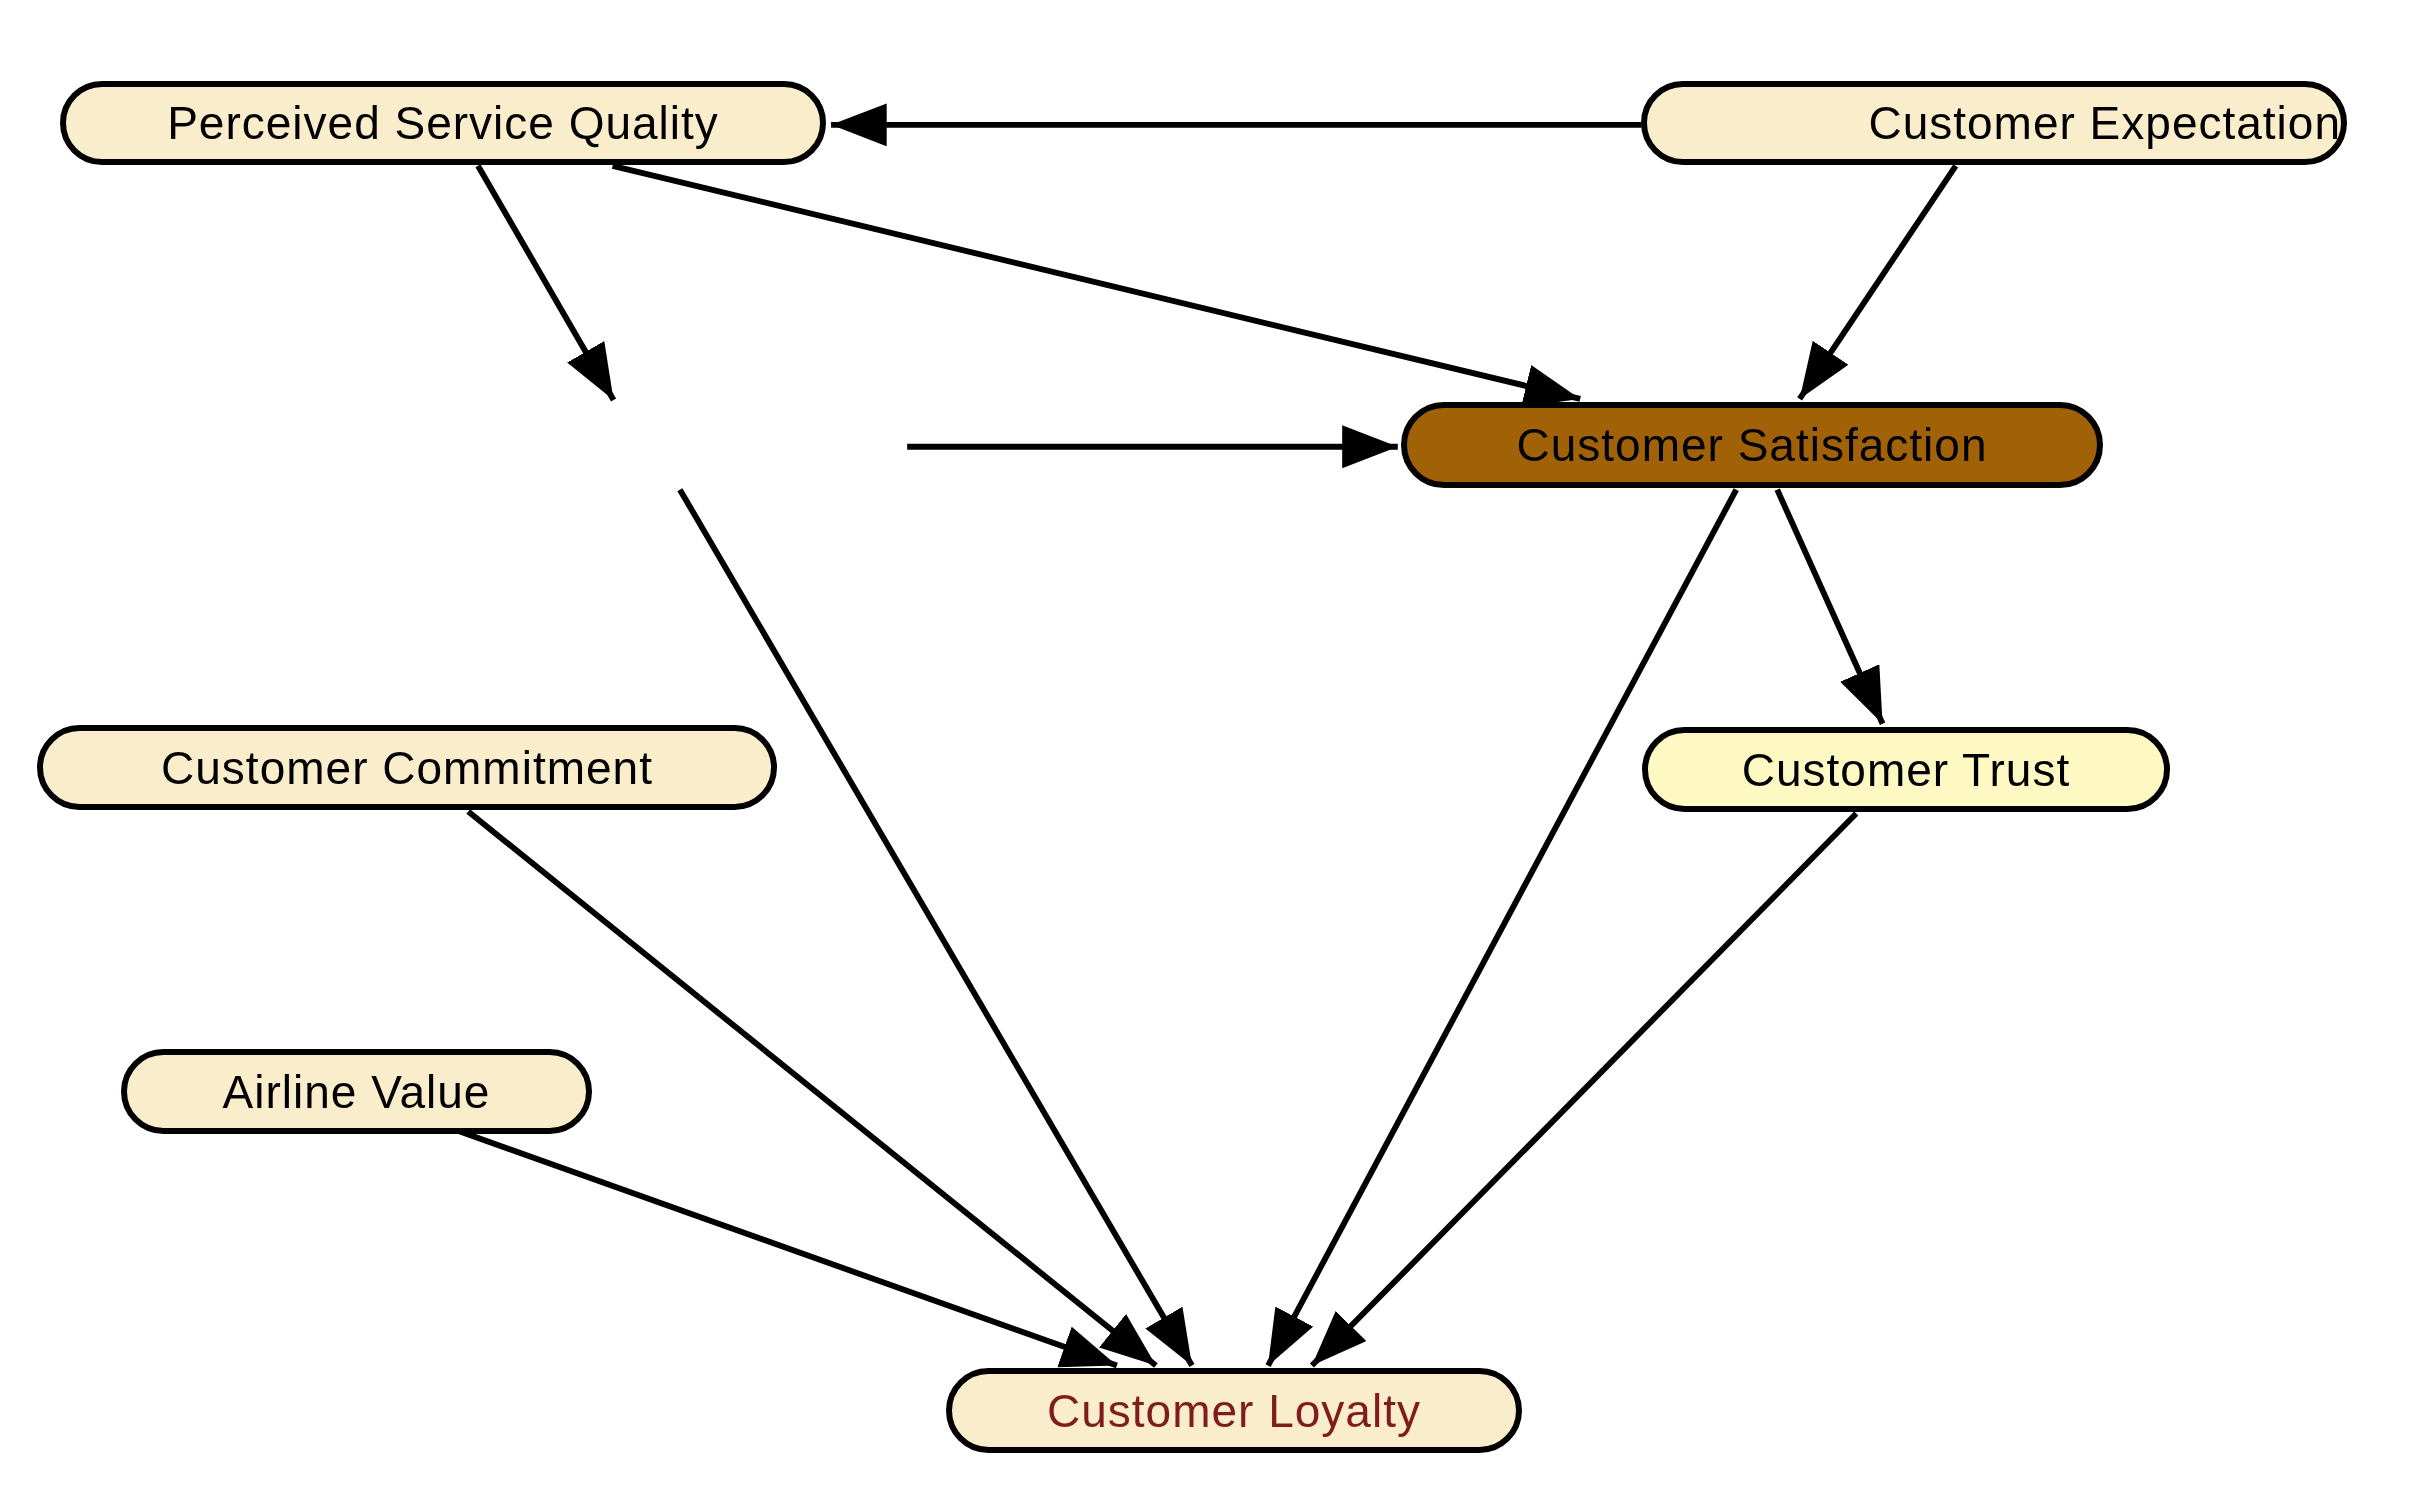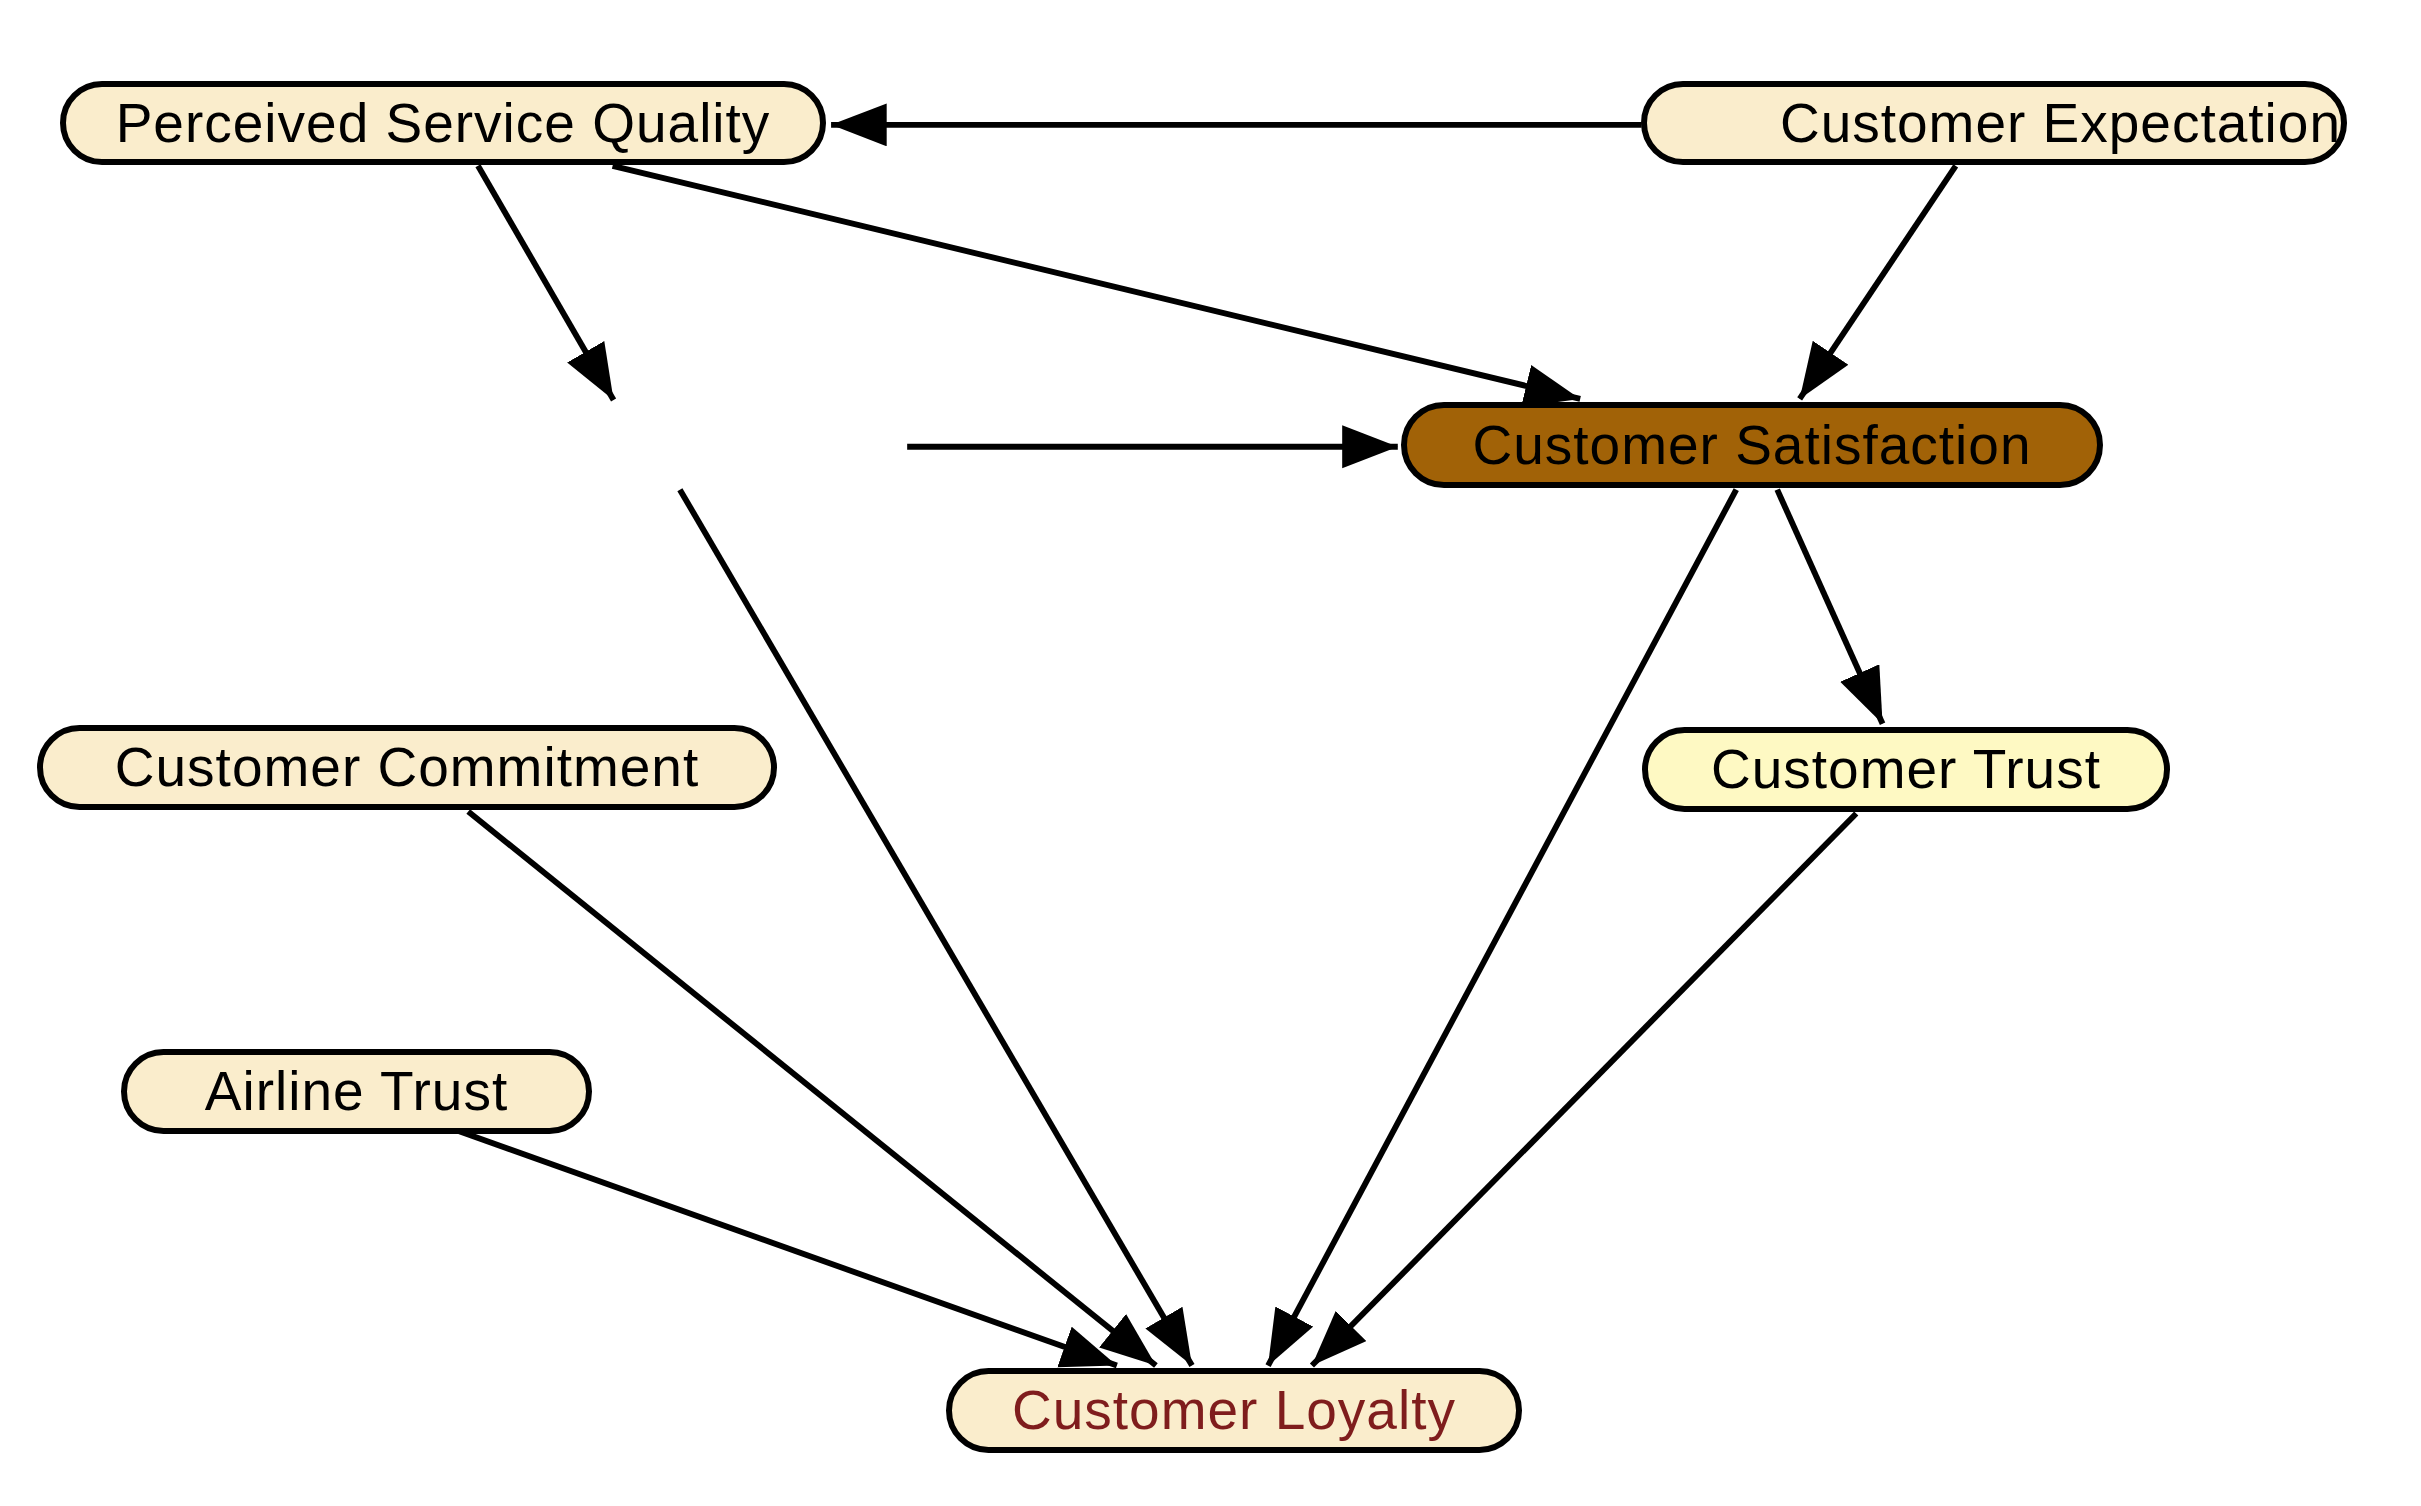--- a/index.html
+++ b/index.html
@@ -29,21 +29,21 @@
   .node {
     position: absolute;
     box-sizing: border-box;
     border-style: solid;
     border-width: 6.8px;
     border-radius: 47px;
     display: flex;
     align-items: center;
     justify-content: center;
     white-space: nowrap;
-    font-size: 55px;
+    font-size: 46px;
     letter-spacing: 1px;
     line-height: 1;
   }
 </style>
 </head>
 <body>
 
 <div class="canvas">
 
   <svg class="edges" viewBox="0 0 2483 1545" xmlns="http://www.w3.org/2000/svg">
@@ -76,20 +76,20 @@
   <div class="node" style="left: 1401px; top: 402px; width: 702px; height: 86px; background: #a16207; border-color: rgb(0, 0, 0); color: rgb(0, 0, 0);">
     <span>Customer Satisfaction</span>
   </div>
   <div class="node" style="left: 37px; top: 725px; width: 740px; height: 85px; background: rgb(250, 237, 204); border-color: rgb(0, 0, 0); color: rgb(0, 0, 0);">
     <span>Customer Commitment</span>
   </div>
   <div class="node" style="left: 1642px; top: 727px; width: 528px; height: 85px; background: #fef9c3; border-color: rgb(0, 0, 0); color: rgb(0, 0, 0);">
     <span>Customer Trust</span>
   </div>
   <div class="node" style="left: 121px; top: 1049px; width: 471px; height: 85px; background: rgb(250, 237, 204); border-color: rgb(0, 0, 0); color: rgb(0, 0, 0);">
-    <span>Airline Trust</span>
+    <span>Airline Value</span>
   </div>
   <div class="node" style="left: 946px; top: 1368px; width: 576px; height: 85px; background: rgb(250, 237, 204); border-color: rgb(0, 0, 0); color: #7f1d1d;">
     <span>Customer Loyalty</span>
   </div>
 
 </div>
 
 
 </body></html>

